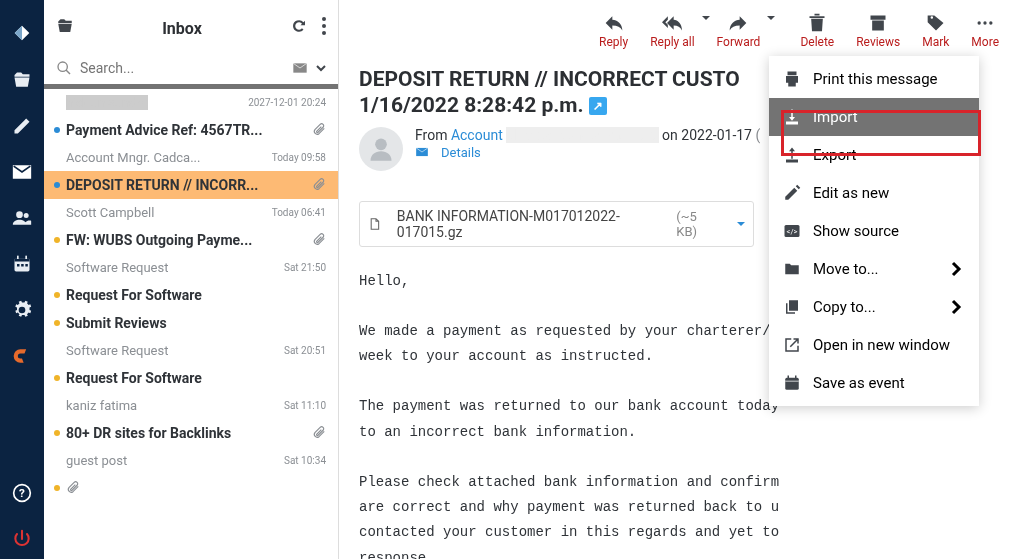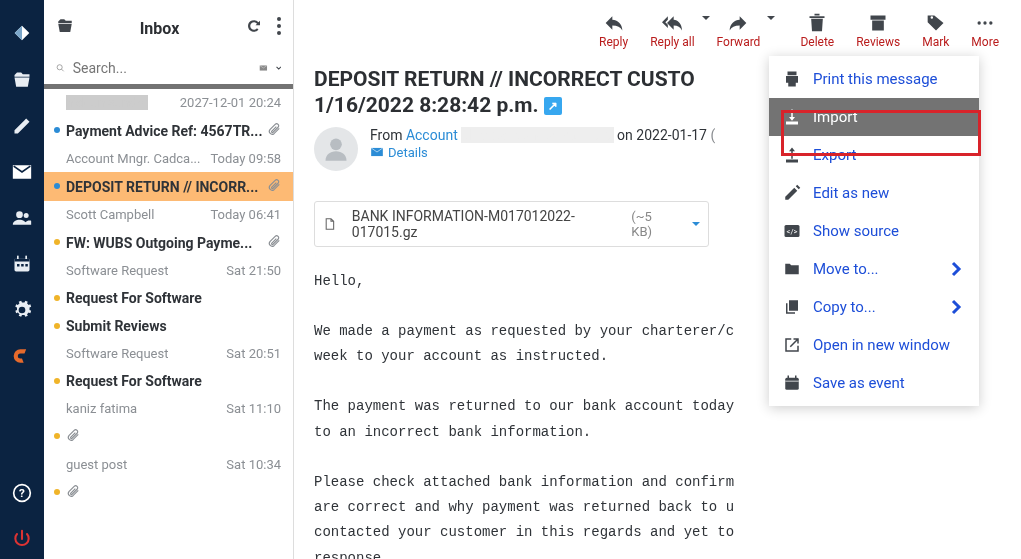--- a/index.html
+++ b/index.html
@@ -3,61 +3,61 @@
 <meta charset="utf-8">
 <style>
 *{margin:0;padding:0;box-sizing:border-box;font-family:-apple-system,BlinkMacSystemFont,"Segoe UI",Roboto,sans-serif}
 body{width:1021px;height:559px;overflow:hidden;background:#fff;display:flex;position:relative}
 .iconbar{width:44px;background:#0b2341;display:flex;flex-direction:column;align-items:center;padding-top:22px;gap:22px}
 .iconbar svg{fill:#e8edf3}
 .iconbar .help{margin-top:auto}
 .iconbar .cp svg{fill:#e66a2c}
 .iconbar .power svg{fill:#d33}
 .iconbar .power{margin-bottom:6px}
-.listcol{width:250px;border-right:1px solid #ddd;display:flex;flex-direction:column}
+.listcol{width:295px;border-right:1px solid #ddd;display:flex;flex-direction:column}
 .listcol .top{display:flex;align-items:center;justify-content:space-between;padding:6px 12px;height:56px}
 .listcol .top svg{fill:#41464c}
 .listcol .top .title{font-size:16px;font-weight:700;color:#2c2f33}
 .searchbar{display:flex;align-items:center;padding:4px 12px 8px;gap:8px;border-bottom:5px solid #737373}
 .searchbar svg{fill:#888}
 .searchbar input{flex:1;border:0;outline:0;font-size:14px;color:#666}
 .msglist{flex:1;overflow:hidden}
 .msgitem{padding:6px 12px 6px 22px;position:relative;font-size:14px;color:#2f3338}
 .msgitem.unread::before{content:"";position:absolute;left:10px;top:11px;width:6px;height:6px;border-radius:50%}
 .msgitem.blue::before{background:#2b8cd6}
 .msgitem.yellow::before{background:#f0b429}
 .msgitem.sel{background:#fdba74}
 .msgitem .row1{display:flex;justify-content:space-between;align-items:center;font-weight:700}
 .msgitem.meta{color:#8b8f94;font-size:13px}
 .msgitem.meta .row1{font-weight:400}
 .msgitem .subj{white-space:nowrap;overflow:hidden;text-overflow:ellipsis;max-width:200px}
-.msgitem .date{font-size:13px;color:#8b8f94;font-weight:400;white-space:nowrap}
+.msgitem .date{font-size:10px;color:#8b8f94;font-weight:400;white-space:nowrap}
 .msgitem .clip{fill:#8b8f94;flex-shrink:0}
 .msgcol{flex:1;display:flex;flex-direction:column}
 .toolbar{display:flex;justify-content:flex-end;padding:6px 12px 0;gap:2px;height:56px}
 .tbtn{display:flex;flex-direction:column;align-items:center;justify-content:center;padding:2px 10px;font-size:12px;color:#b91c1c;cursor:pointer;position:relative}
 .tbtn svg{fill:#41464c;margin-bottom:2px}
 .tbtn .car{position:absolute;right:-5px;top:10px;border:4px solid transparent;border-top-color:#41464c}
 .msgview{padding:10px 20px 0;flex:1;overflow:hidden}
 .msgview h2{font-size:21px;font-weight:700;color:#2c2f33;line-height:1.25}
 .msgview h2 .popicon{display:inline-block;background:#37a7ef;color:#fff;width:18px;height:18px;font-size:12px;text-align:center;line-height:18px;border-radius:2px;vertical-align:2px}
 .fromrow{display:flex;align-items:flex-start;gap:12px;margin-top:8px}
 .avatar{width:44px;height:44px;border-radius:50%;background:#e4e6e8;display:flex;align-items:center;justify-content:center}
 .avatar svg{fill:#b8bdc2}
 .fromrow .txt{font-size:14px;color:#2f3338}
 .fromrow a{color:#2b8cd6;text-decoration:none}
-.details{color:#2b8cd6;font-size:13px;display:inline-flex;align-items:center;gap:4px;margin-top:2px}
+.details{color:#2b8cd6;font-size:13px;display:inline-flex;align-items:center;gap:12px;margin-top:2px}
 .details svg{fill:#2b8cd6}
 .attach{margin-top:30px;border:1px solid #ddd;border-radius:3px;padding:6px 8px;display:inline-flex;align-items:center;gap:16px;font-size:14px;color:#444;max-width:395px}
 .attach .sz{color:#888;font-size:13px}
 .attach svg{fill:#666}
 .attach .dd{border:4px solid transparent;border-top-color:#2b8cd6;margin-left:4px;margin-top:4px}
 .body{margin-top:22px;font-family:"Courier New",monospace;font-size:14px;line-height:1.8;color:#2f3338;white-space:pre-wrap}
 .menu{position:absolute;right:42px;top:56px;width:210px;background:#fff;box-shadow:0 2px 12px rgba(0,0,0,.2);z-index:10;padding:4px 0}
-.menu .mi{display:flex;align-items:center;gap:12px;padding:10px 14px;font-size:15px;color:#1d4ed8;cursor:pointer}
+.menu .mi{display:flex;align-items:center;gap:12px;padding:10px 14px;font-size:15px;color:#000000;cursor:pointer}
 .menu .mi svg{fill:#41464c;width:18px;height:18px;flex-shrink:0}
 .menu .mi .chev{margin-left:auto;fill:#8a8d91}
 .menu .mi.hl{background:#737373;color:#fff}
 .menu .mi.hl svg{fill:#fff}
 .redbox{position:absolute;border:3px solid #d8232a;right:40px;top:110px;width:200px;height:46px;z-index:11;pointer-events:none}
 </style>
 </head>
 <body>
 
 <div class="iconbar">
@@ -210,20 +210,21 @@
         </div>
       </div>
       <div class="msgitem meta ">
         <div class="row1">
           <span class="subj">kaniz fatima</span>
           <span class="date">Sat 11:10</span>
         </div>
       </div>
       <div class="msgitem unread yellow">
         <div class="row1">
+          <span class="subj">80+ DR sites for Backlinks</span>
           <span class="date"><svg class="clip" width="14" height="14" viewBox="0 0 24 24">
               <path d="M21 11l-9 9a5 5 0 01-7-7l9-9a3 3 0 015 5l-9 9a1.5 1.5 0 01-2-2l8-8" fill="none" stroke="#8b8f94" stroke-width="2"></path>
             </svg></span>
         </div>
       </div>
       <div class="msgitem meta ">
         <div class="row1">
           <span class="subj">guest post</span>
           <span class="date">Sat 10:34</span>
         </div>

